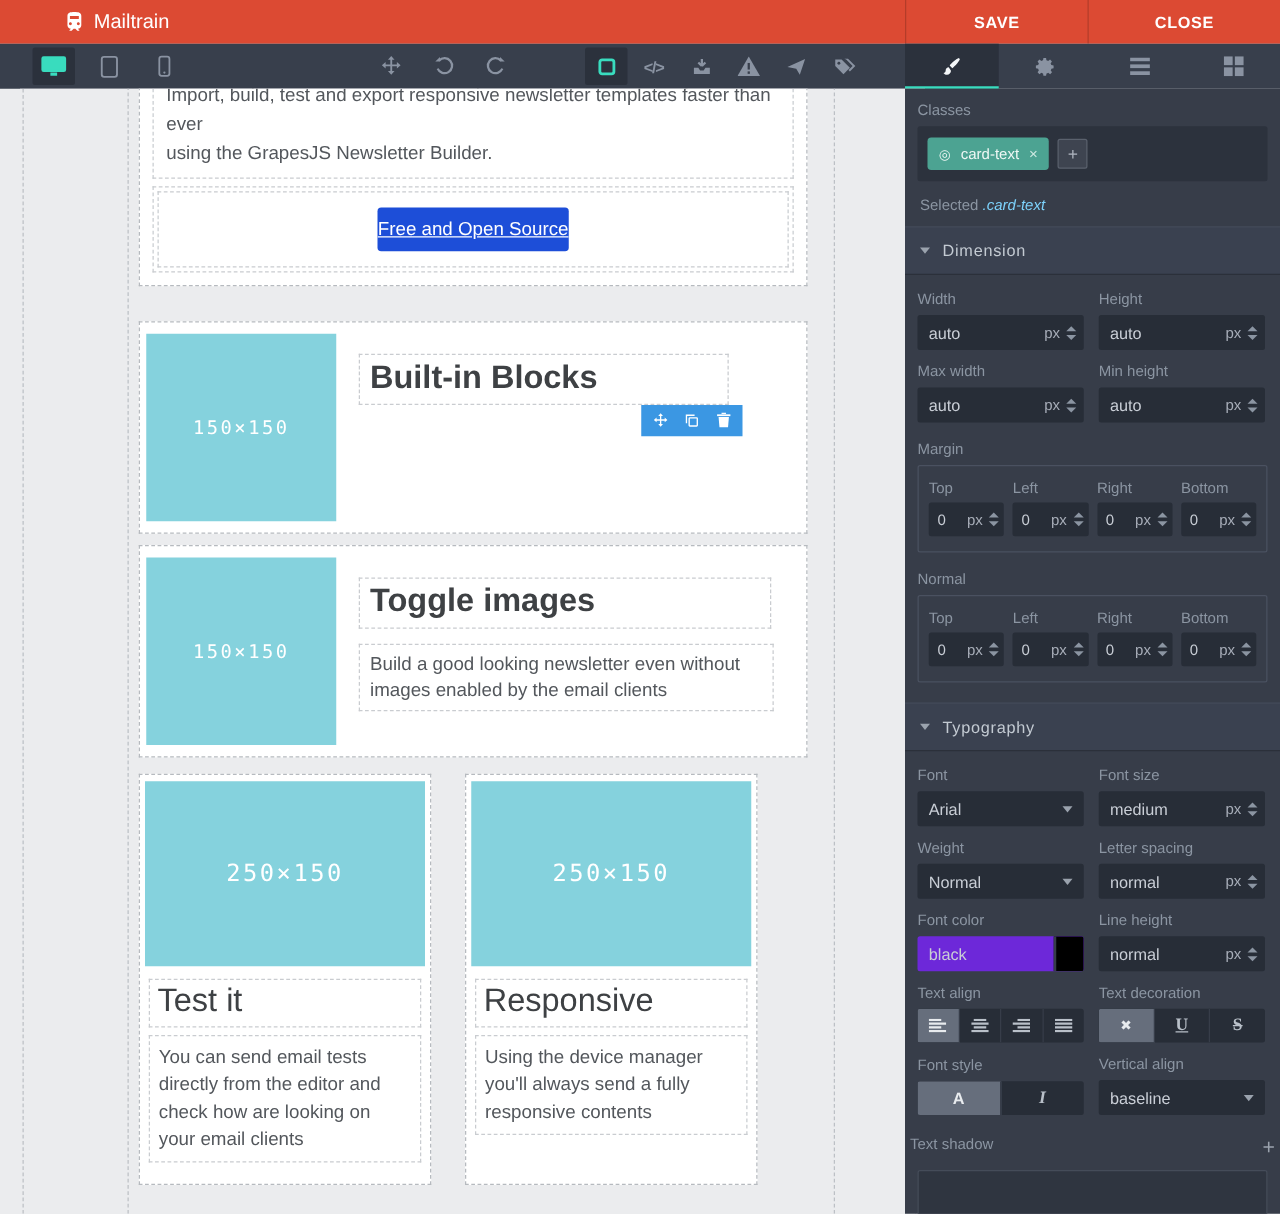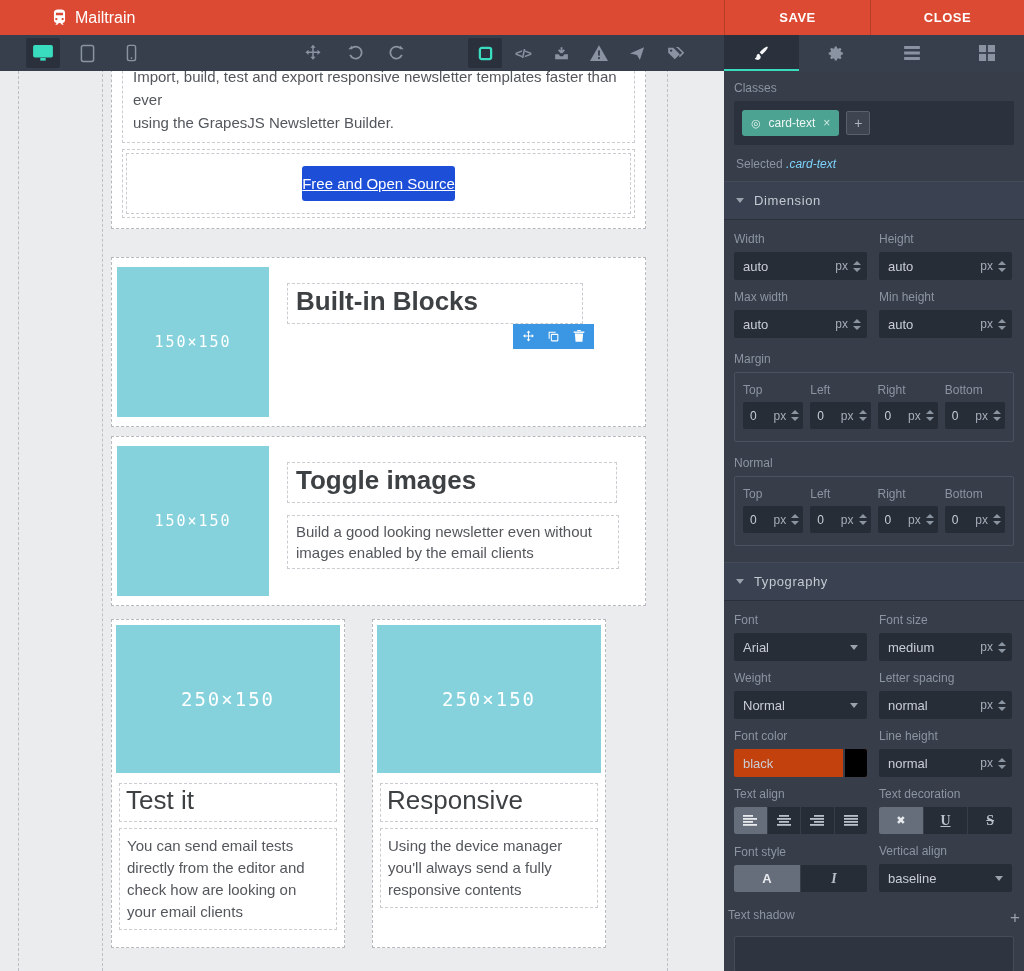--- a/index.html
+++ b/index.html
@@ -129,21 +129,21 @@
   .btn-row { display:flex; background:#272d37; border-radius:2px; overflow:hidden; height:27px; }
   .btn-row .opt { flex:1; display:flex; align-items:center; justify-content:center;
                   color:#b9c0c9; cursor:pointer; border-right:1px solid #373d49; }
   .btn-row .opt:last-child { border-right:none; }
   .btn-row .opt.on { background:#666e7c; color:#e8ebee; }
   .glyph-serif { font-family:"Liberation Serif", serif; font-size:14px; font-weight:bold; }
   .u-g { text-decoration:underline; }
   .s-g { text-decoration:line-through; }
   .i-g { font-style:italic; }
 
-  .colorbox { background:#c2410c; border-radius:2px; height:28px; display:flex;
+  .colorbox { background:#6d28d9; border-radius:2px; height:28px; display:flex;
               align-items:center; font-size:13px; color:#c9ced6; overflow:hidden; cursor:pointer; }
   .colorbox .val { flex:1; padding-left:9px; }
   .swatch { width:24px; height:28px; border-left:2px solid #373d49; }
 
   .shadow-row { display:flex; align-items:flex-start; padding:12px 4px 6px; }
   .shadow-row .lbl { flex:1; margin:0; }
   .plus-lite { color:#9aa2ad; font-size:17px; cursor:pointer; }
   .shadow-empty { margin:2px 10px 14px; height:36px; background:#2f3540;
                   border:1px solid #454c59; border-radius:2px; }
 

